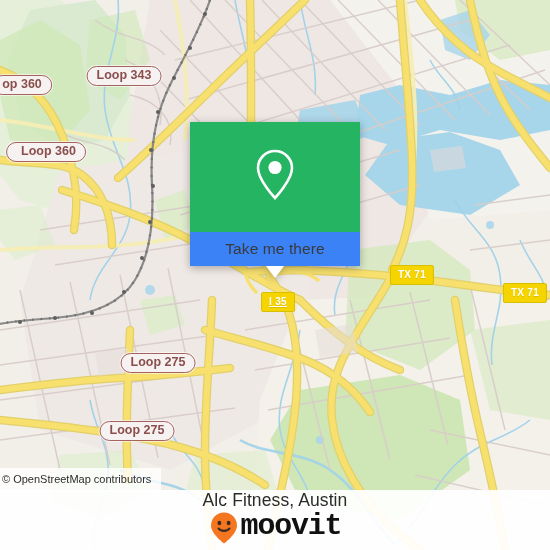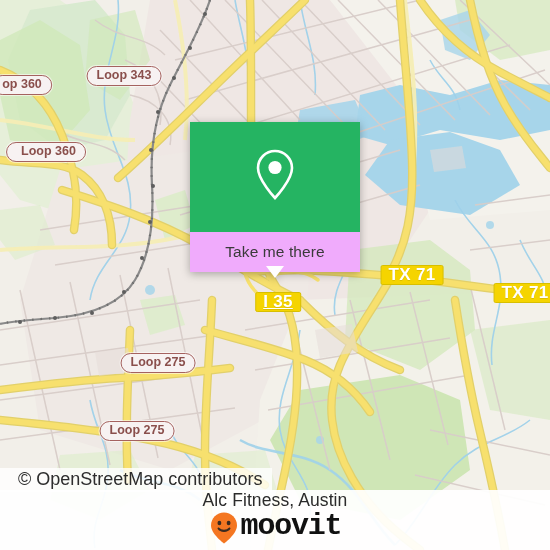--- a/index.html
+++ b/index.html
@@ -44,21 +44,21 @@
     font-weight: bold;
     padding: 2px 9px 3px 9px;
     line-height: 13px;
     box-shadow: 0 0 0 1px rgba(255,255,255,0.55);
   }
   .shield-hw {
     background: #f5d400;
     border: 1.8px solid #d8bf00;
     border-radius: 2px;
     color: #ffffff;
-    font-size: 17px;
+    font-size: 10px;
     font-weight: bold;
     padding: 2px 7px 3px 7px;
     line-height: 13px;
     letter-spacing: 0.3px;
     text-shadow: 0 1px 0 rgba(0,0,0,0.10);
   }
 
   
   #popup-card {
     position: absolute;
@@ -68,22 +68,22 @@
     filter: drop-shadow(0 2px 4px rgba(0,0,0,0.30));
   }
   #popup-head {
     height: 110px;
     background: #25b462;
     display: flex;
     align-items: center;
     justify-content: center;
   }
   #popup-body {
-    background: #f0abfc;
-    height: 40px;
+    background: #3b82f6;
+    height: 34px;
     display: flex;
     align-items: center;
     justify-content: center;
     text-align: right;
   }
   #popup-label {
     color: #3a3a3a;
     font-size: 15.5px;
     letter-spacing: 0.1px;
   }
@@ -98,22 +98,22 @@
     border-top: 12px solid #ffffff;
   }
 
   
   #attribution {
     position: absolute;
     left: 0;
     top: 468px;
     background: rgba(255,255,255,0.80);
     color: #2d2d2d;
-    font-size: 18px;
-    padding: 4px 10px 5px 18px;
+    font-size: 11px;
+    padding: 4px 10px 5px 2px;
     line-height: 15px;
     white-space: nowrap;
   }
 
   
   #footer {
     position: absolute;
     left: 0;
     top: 490px;
     width: 550px;

